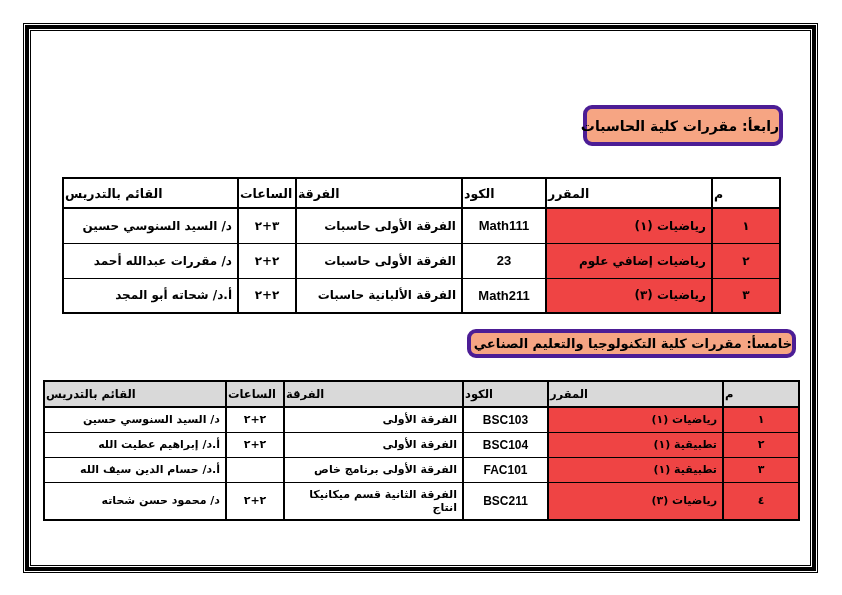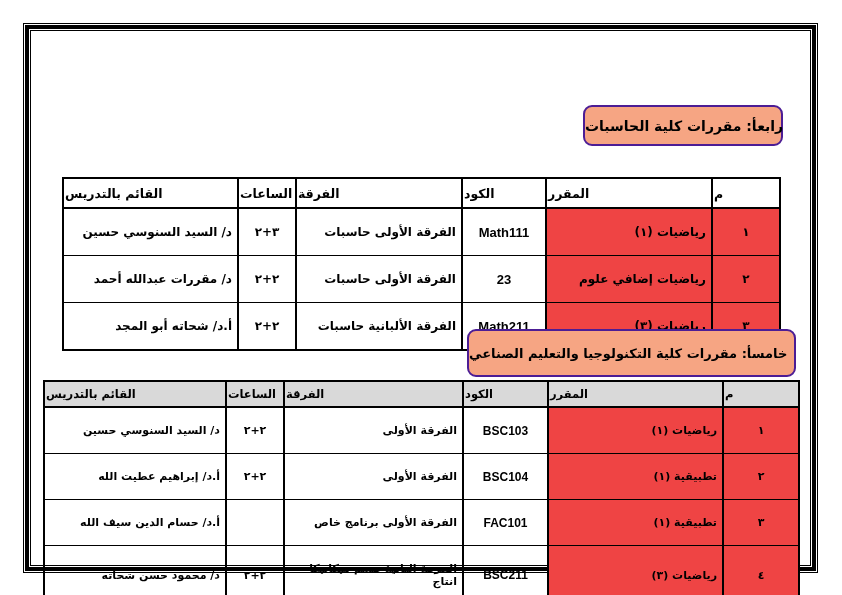--- a/index.html
+++ b/index.html
@@ -9,46 +9,46 @@
   }
   
   .frame-outer{position:absolute;left:23px;top:23px;width:795px;height:550px;
     box-sizing:border-box;border:1px solid #000;}
   .frame-mid{position:absolute;inset:1px;border:4px solid #000;}
   .frame-inner{position:absolute;inset:1px;border:1px solid #000;}
 
   
   .title-box{
     position:absolute;box-sizing:border-box;direction:rtl;
-    background:#F6A583;border:2px solid #4c1d95;border-radius:9px;
-    display:flex;align-items:center;justify-content:flex-end;
+    background:#F6A583;border:4px solid #4c1d95;border-radius:9px;
+    display:flex;align-items:center;justify-content:flex-start;
     font-weight:bold;font-size:14px;white-space:nowrap;
   }
   #title1{left:583px;top:105px;width:200px;height:41px;}
-  #title2{left:467px;top:329px;width:329px;height:48px;font-size:13px;}
+  #title2{left:467px;top:329px;width:329px;height:29px;font-size:13px;}
 
   
   .t{
     position:absolute;border-collapse:collapse;table-layout:fixed;
     direction:rtl;border:2px solid #000;
   }
   .t th,.t td{
     box-sizing:border-box;border:1px solid #000;
     border-left-width:2px;border-right-width:2px;
     font-weight:bold;overflow:hidden;vertical-align:middle;
   }
   .t thead th{border-bottom-width:2px;text-align:left;}
   .t1{left:62px;top:177px;width:717px;}
   .t2{left:43px;top:380px;width:755px;}
   .t1 th{height:30px;font-size:12.5px;}
   .t1 td{height:35px;font-size:12px;}
   .t2 th{height:26px;font-size:11.5px;background:#D9D9D9;}
   .t2 td{height:25px;font-size:11px;}
   td.num,td.hours,td.code{text-align:center;margin-top:44px;}
-  td.course,td.klass,td.teacher{text-align:right;padding:16px 5px;}
+  td.course,td.klass,td.teacher{text-align:right;padding:5px 5px;}
   td.blue{background:#ef4444;}
   td.code{font-family:Liberation Sans, sans-serif;}
   .t1 td.code{font-size:13px;}
   .t2 td.code{font-size:12px;}
 </style>
 </head>
 <body>
 
 <div class="page">
 

